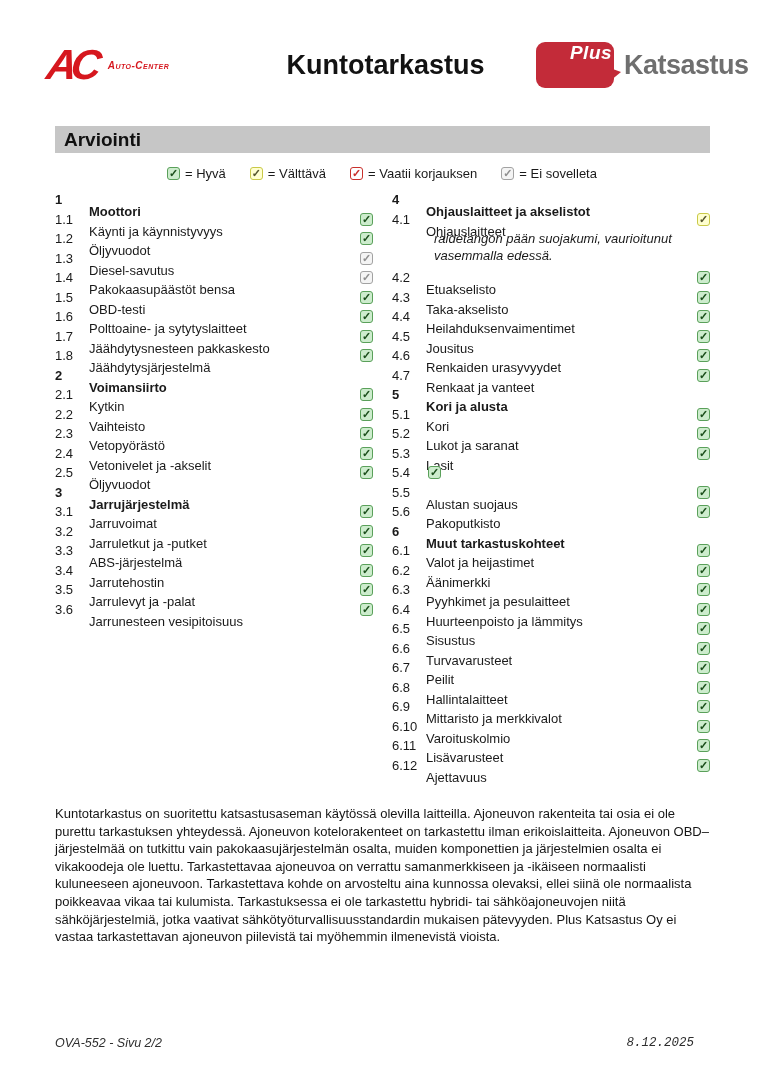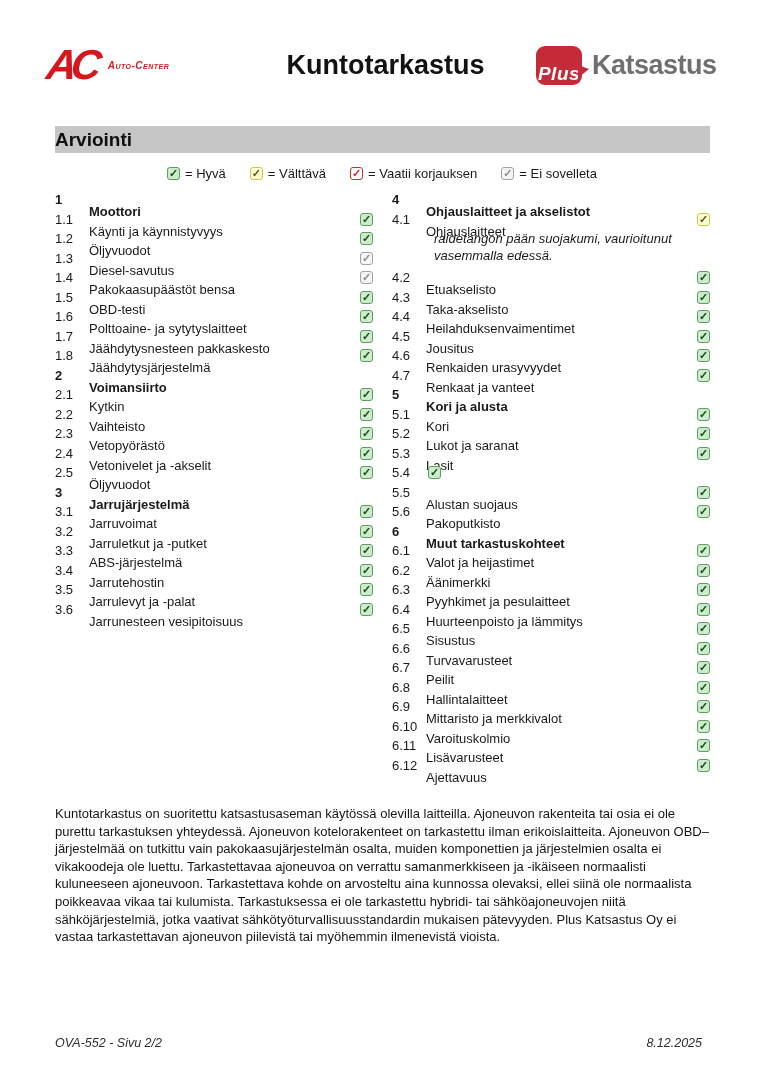--- a/index.html
+++ b/index.html
@@ -14,33 +14,33 @@
     font-size:42px; font-weight:900; font-style:italic; line-height:1;
     color:var(--brand-red); letter-spacing:-6px; transform:skewX(-8deg); display:inline-block;
   }
   .ac-text {
     margin-left:12px; font-size:10px; font-weight:800; font-style:italic;
     font-variant:small-caps; letter-spacing:0.5px; color:var(--brand-red);text-align:center;
   }
   .doc-title { flex:1; text-align:center; font-size:27px; font-weight:bold; color:#121212; }
   .logo-right { width:192px; display:flex; align-items:center; justify-content:flex-start; }
   .plus-badge {
-    position:relative; width:46px; height:39px; background:var(--plus-red);
-    border-radius:9px; display:flex; align-items:flex-end; justify-content:center; flex-shrink:0;
+    position:relative; width:46px; height:46px; background:var(--plus-red);
+    border-radius:9px; display:flex; align-items:flex-start; justify-content:center; flex-shrink:0;padding-left:32px;
   }
   .plus-text { color:#ffffff; font-style:italic; font-weight:bold; font-size:19px; letter-spacing:0.5px; }
   .plus-tail {
     position:absolute; right:-7px; bottom:7px; width:0; height:0;
     border-left:11px solid var(--plus-red); border-top:4px solid transparent; border-bottom:9px solid transparent;
   }
   .katsastus-text { margin-left:10px; font-size:27px; font-weight:bold; color:#6f6f6f; letter-spacing:-0.5px; }
   
   .section-bar {
     margin:30px 54px 0 55px; background:var(--bar-gray); height:27px;
-    display:flex; align-items:center; box-sizing:border-box;
+    display:flex; align-items:center; padding-left:9px; box-sizing:border-box;
     font-size:19px; font-weight:bold; color:#101010;
   }
   
   .legend { margin-top:13px; display:flex; justify-content:center; gap:24px; font-size:13px; align-items:center; }
   .legend-item { display:inline-flex; align-items:center; gap:5px; }
   
   .cb {
     display:inline-flex; width:11px; height:11px; border:1.5px solid; border-radius:3px;
     align-items:center; justify-content:center; font-size:11px; font-weight:bold; line-height:1;
     flex-shrink:0; box-sizing:content-box;
@@ -59,21 +59,21 @@
   .cbwrap { width:15px; display:flex; justify-content:flex-end; }
   .note-row {
     margin-left:42px; font-size:13px; font-style:italic; line-height:17px;
     padding:1px 6px 4px 0; color:#1a1a1a;
   }
   
   .disclaimer { margin:30px 54px 0 55px; font-size:13px; line-height:17.6px; color:#161616; }
   
   .footer { position:absolute; top:1036px; left:55px; width:655px; height:16px; font-size:12.5px; font-style:italic; color:#2e2e2e; }
   .footer-page { position:absolute; left:0; right:0; text-align:left; }
-  .footer-date { position:absolute; right:8px; top:0; }
+  .footer-date { position:absolute; right:16px; top:0;font-family:Liberation Mono, monospace; }
 </style>
 </head>
 <body>
 
 <div class="page">
 
   <div class="header">
     <div class="logo-left">
       <span class="ac-mark">AC</span>
       <span class="ac-text">Auto-Center</span>

